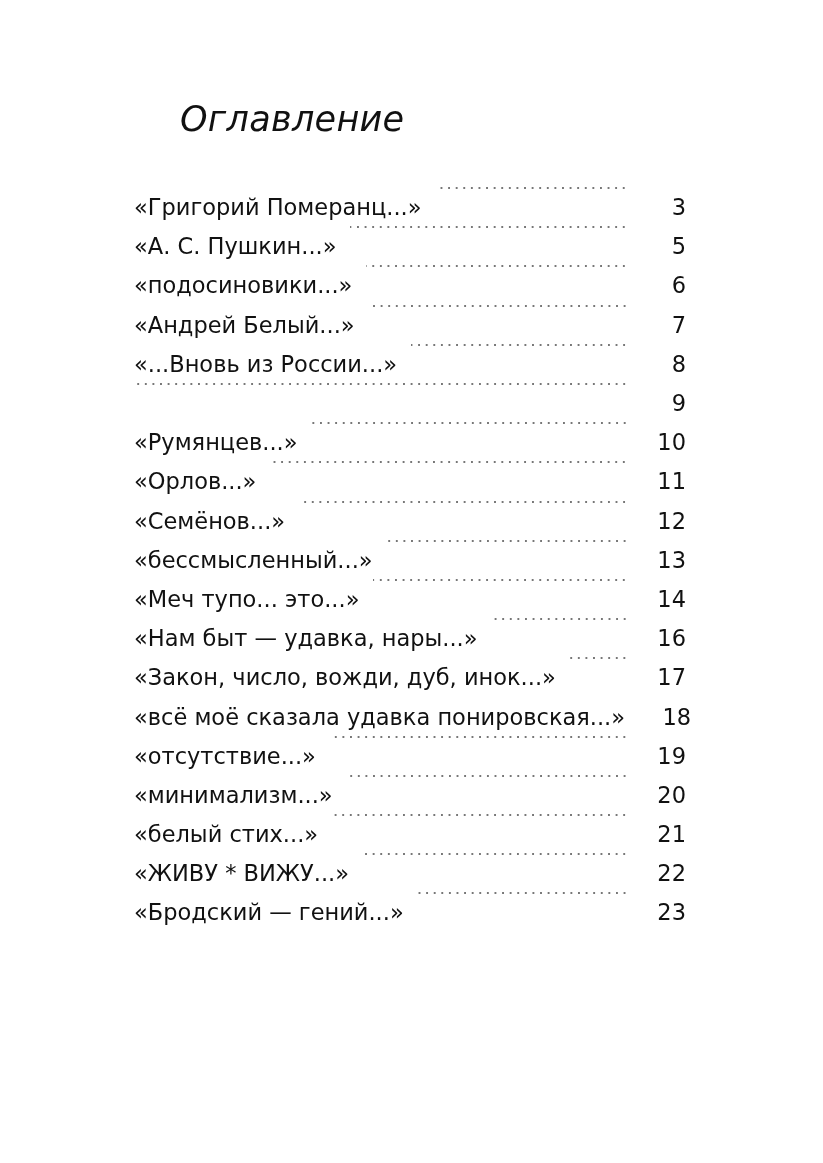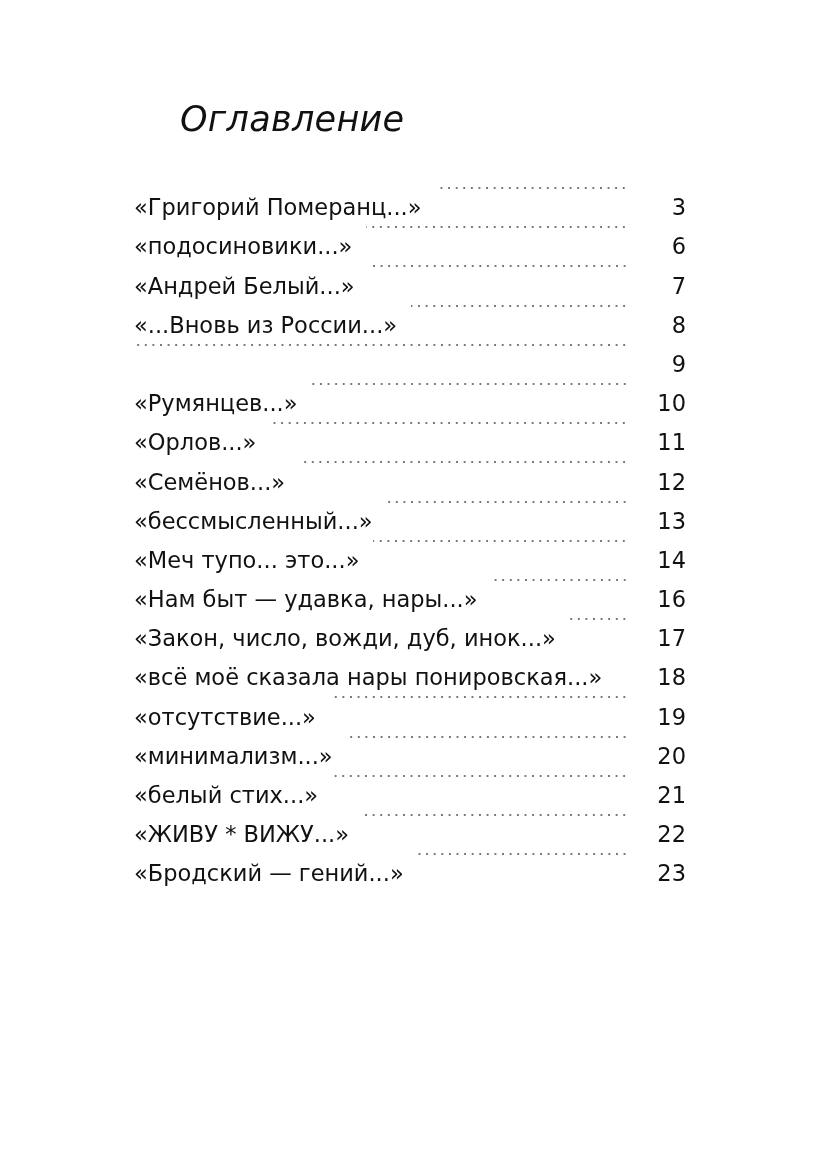--- a/index.html
+++ b/index.html
@@ -39,21 +39,21 @@
       position: absolute;
       left: 134px;
       top: 188px;
       width: 552px;
       margin: 0;
       padding: 0;
       list-style: none;
     }
     .toc-row {
       display: flex;
-      align-items: flex-end;
+      align-items: center;
       height: 39.2px;
       font-size: 22.5px;
       line-height: 39px;
       white-space: nowrap;
     }
     .toc-entry {
       flex: 0 0 auto;
       color: #111111;
       text-decoration: none;
       padding-right: 14px;
@@ -87,20 +87,25 @@
 <body>
 
 <div class="page">
   <h1 class="toc-title">Оглавление</h1>
 
   <ul class="toc-list">
     <li class="toc-row">
       <span class="toc-entry">«Григорий Померанц...»</span>
       <span class="toc-leader"></span>
       <span class="toc-page">3</span>
+    </li>
+    <li class="toc-row">
+      <span class="toc-entry">«А. С. Пушкин...»</span>
+      <span class="toc-leader"></span>
+      <span class="toc-page">5</span>
     </li>
     <li class="toc-row">
       <span class="toc-entry">«подосиновики...»</span>
       <span class="toc-leader"></span>
       <span class="toc-page">6</span>
     </li>
     <li class="toc-row">
       <span class="toc-entry">«Андрей Белый...»</span>
       <span class="toc-leader"></span>
       <span class="toc-page">7</span>
@@ -143,21 +148,21 @@
       <span class="toc-entry">«Нам быт — удавка, нары...»</span>
       <span class="toc-leader"></span>
       <span class="toc-page">16</span>
     </li>
     <li class="toc-row">
       <span class="toc-entry">«Закон, число, вожди, дуб, инок...»</span>
       <span class="toc-leader"></span>
       <span class="toc-page">17</span>
     </li>
     <li class="toc-row">
-      <span class="toc-entry">«всё моё сказала нары понировская...»</span>
+      <span class="toc-entry">«всё моё сказала удавка понировская...»</span>
       <span class="toc-leader none"></span>
       <span class="toc-page">18</span>
     </li>
     <li class="toc-row">
       <span class="toc-entry">«отсутствие...»</span>
       <span class="toc-leader"></span>
       <span class="toc-page">19</span>
     </li>
     <li class="toc-row">
       <span class="toc-entry">«минимализм...»</span>

